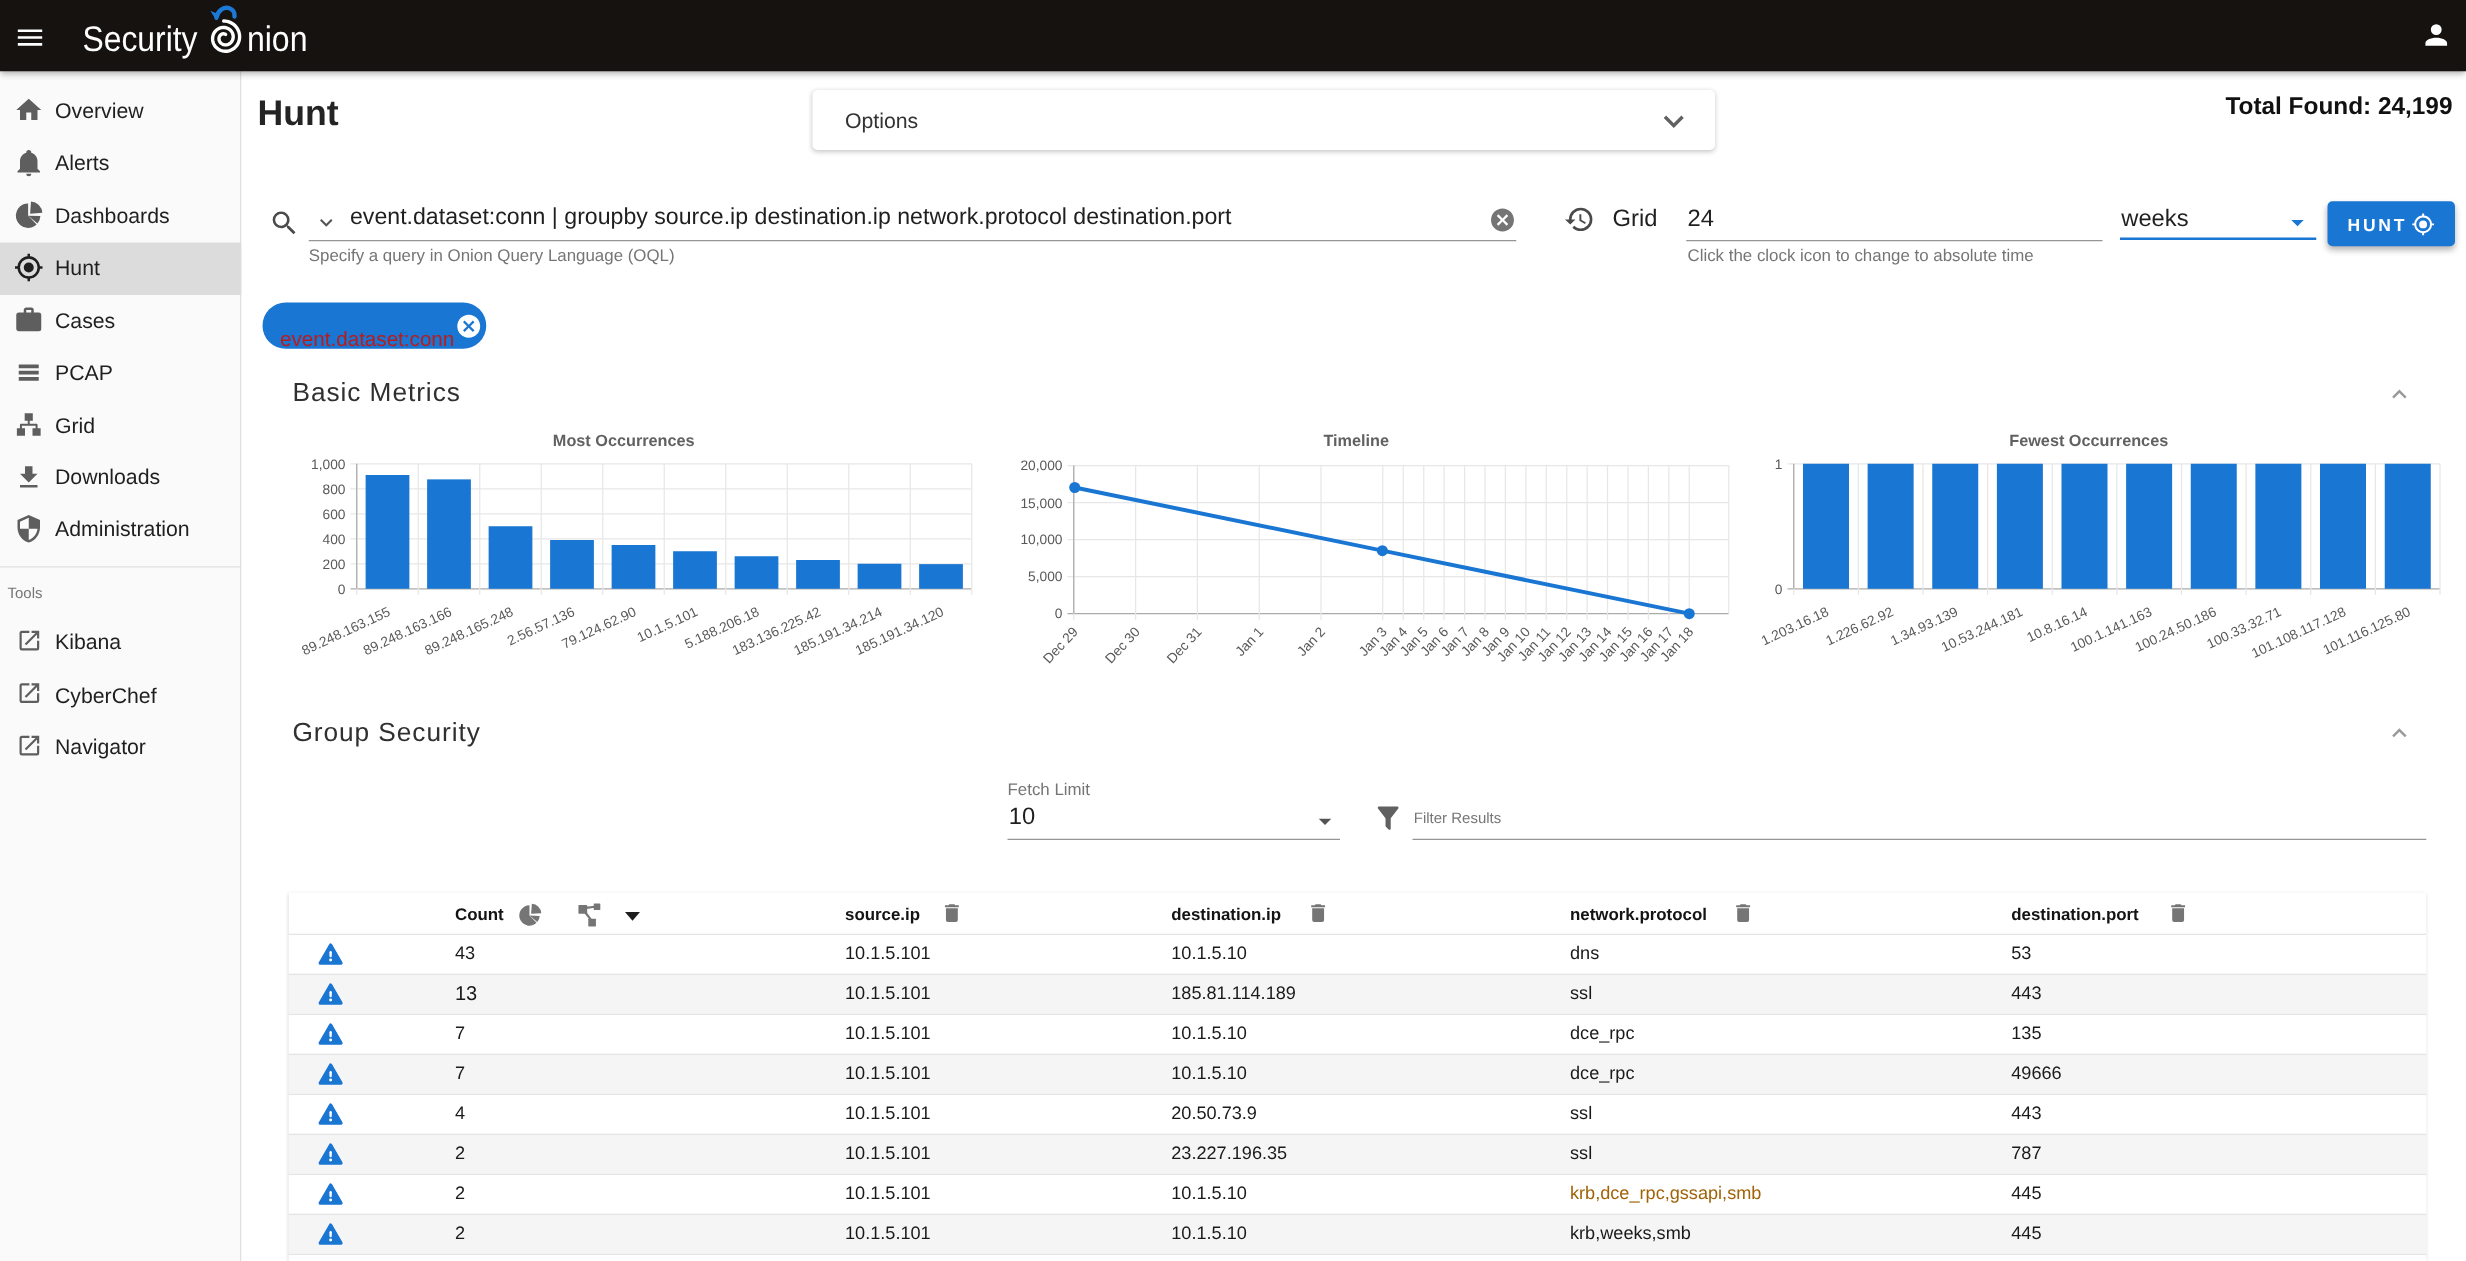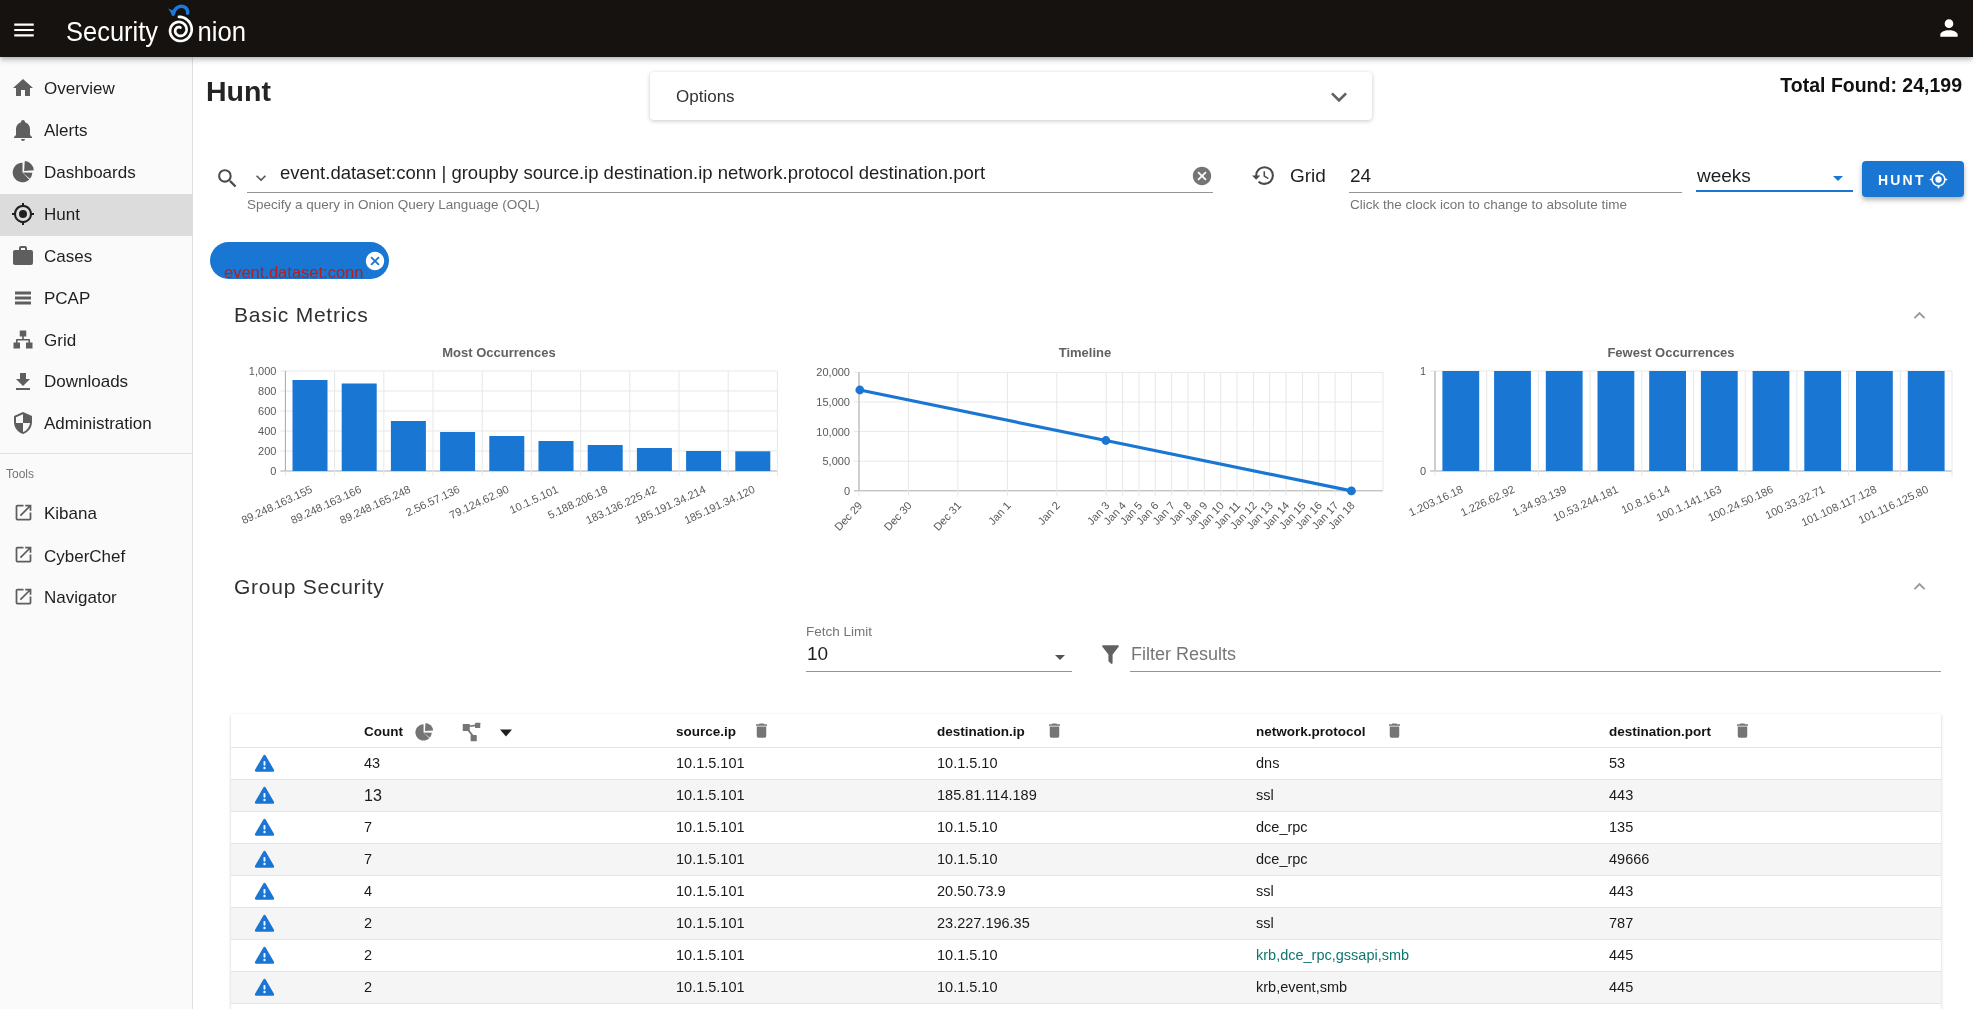--- a/index.html
+++ b/index.html
@@ -278,21 +278,21 @@
   </svg>
 <div class="abs helper" style="left:806px;top:624px">Fetch Limit</div>
 <div class="abs in16" style="left:807px;top:644px">10</div>
 <svg class="abs" style="left:1048px;top:645px" width="24" height="24" viewBox="0 0 24 24">
     <path fill="#545454" d="M7,10L12,15L17,10H7Z"></path>
   </svg>
 <div class="uline" style="left:806px;top:671px;width:266px"></div>
 <svg class="abs" style="left:1098px;top:642px" width="25" height="25" viewBox="0 0 24 24">
     <path fill="#616161" d="M14,12V19.88C14.04,20.18 13.94,20.5 13.71,20.71C13.32,21.1 12.69,21.1 12.3,20.71L10.29,18.7C10.06,18.47 9.96,18.16 10,17.87V12H9.97L4.21,4.62C3.87,4.19 3.95,3.56 4.38,3.22C4.57,3.08 4.78,3 5,3V3H19V3C19.22,3 19.43,3.08 19.62,3.22C20.05,3.56 20.13,4.19 19.79,4.62L14.03,12H14Z"></path>
   </svg>
-<div class="abs" style="left:1131px;top:645px;font-size:18px;line-height:19px;color:#767676">Filter Results</div>
+<div class="abs" style="left:1131px;top:645px;font-size:12px;line-height:19px;color:#767676">Filter Results</div>
 <div class="uline" style="left:1130px;top:671px;width:811px"></div>
 <div class="abs" style="left:231px;top:714px;width:1710px;height:296px;background:#fff;box-shadow:0 1px 3px rgba(0,0,0,.2)"></div>
 <div class="abs" style="left:364px;top:724px;font-size:13.5px;font-weight:bold;color:#141414">Count</div>
 <svg class="abs" style="left:414px;top:722px" width="20" height="20" viewBox="0 0 24 24">
     <path fill="#757575" d="M13.10,10.90 L13.78,1.12 A9.8,9.8 0 0 1 22.88,10.22 Z"></path>
     <path fill="#757575" d="M11.50,12.50 L21.29,12.84 A9.8,9.8 0 0 1 19.01,18.80 Z"></path>
     <path fill="#757575" d="M11.50,12.50 L18.31,19.55 A9.8,9.8 0 1 1 11.50,2.70 Z"></path>
   </svg>
 <svg class="abs" style="left:461px;top:721px" width="21" height="21" viewBox="0 0 24 24">
     <g fill="#757575" stroke="none">
@@ -392,26 +392,26 @@
 <div class="abs" style="left:1609px;top:915px;font-size:14.5px;color:#1A1A1A">787</div>
 <div class="abs" style="left:231px;top:939px;width:1710px;height:32px;background:#FFFFFF;border-top:1px solid #E4E4E4"></div>
 <svg class="abs" style="left:254px;top:945px" width="21" height="21" viewBox="0 0 24 24">
     <path fill="#1976D2" stroke="#1976D2" stroke-width="3" stroke-linejoin="round" d="M12,3.5L21.5,20H2.5Z"></path>
     <rect x="10.9" y="9" width="2.2" height="5.6" rx="1.1" fill="#fff"></rect>
     <circle cx="12" cy="17.2" r="1.35" fill="#fff"></circle>
   </svg>
 <div class="abs" style="left:364px;top:947px;font-size:14.5px;color:#1A1A1A">2</div>
 <div class="abs" style="left:676px;top:947px;font-size:14.5px;color:#1A1A1A">10.1.5.101</div>
 <div class="abs" style="left:937px;top:947px;font-size:14.5px;color:#1A1A1A">10.1.5.10</div>
-<div class="abs" style="left:1256px;top:947px;font-size:14.5px;color:#0f766e">krb,dce_rpc,gssapi,smb</div>
+<div class="abs" style="left:1256px;top:947px;font-size:14.5px;color:#a16207">krb,dce_rpc,gssapi,smb</div>
 <div class="abs" style="left:1609px;top:947px;font-size:14.5px;color:#1A1A1A">445</div>
 <div class="abs" style="left:231px;top:971px;width:1710px;height:32px;background:#F5F5F5;border-top:1px solid #E4E4E4"></div>
 <svg class="abs" style="left:254px;top:977px" width="21" height="21" viewBox="0 0 24 24">
     <path fill="#1976D2" stroke="#1976D2" stroke-width="3" stroke-linejoin="round" d="M12,3.5L21.5,20H2.5Z"></path>
     <rect x="10.9" y="9" width="2.2" height="5.6" rx="1.1" fill="#fff"></rect>
     <circle cx="12" cy="17.2" r="1.35" fill="#fff"></circle>
   </svg>
 <div class="abs" style="left:364px;top:979px;font-size:14.5px;color:#1A1A1A">2</div>
 <div class="abs" style="left:676px;top:979px;font-size:14.5px;color:#1A1A1A">10.1.5.101</div>
 <div class="abs" style="left:937px;top:979px;font-size:14.5px;color:#1A1A1A">10.1.5.10</div>
-<div class="abs" style="left:1256px;top:979px;font-size:14.5px;color:#1A1A1A">krb,event,smb</div>
+<div class="abs" style="left:1256px;top:979px;font-size:14.5px;color:#1A1A1A">krb,weeks,smb</div>
 <div class="abs" style="left:1609px;top:979px;font-size:14.5px;color:#1A1A1A">445</div>
 <div class="abs" style="left:231px;top:1003px;width:1710px;height:6px;background:#fff;border-top:1px solid #E4E4E4"></div>
 <div class="abs" style="left:180px;top:1005px;width:11px;height:4px;background:#8F8F8F"></div>
 </body></html>

